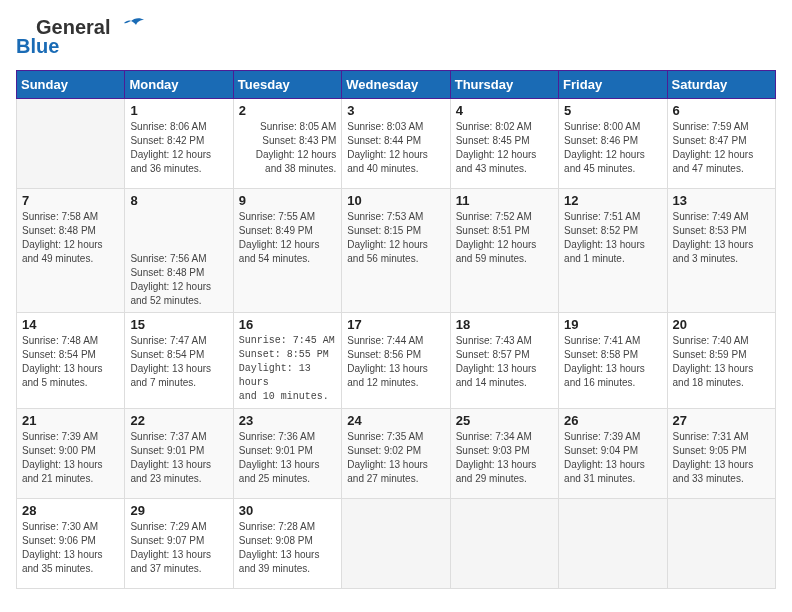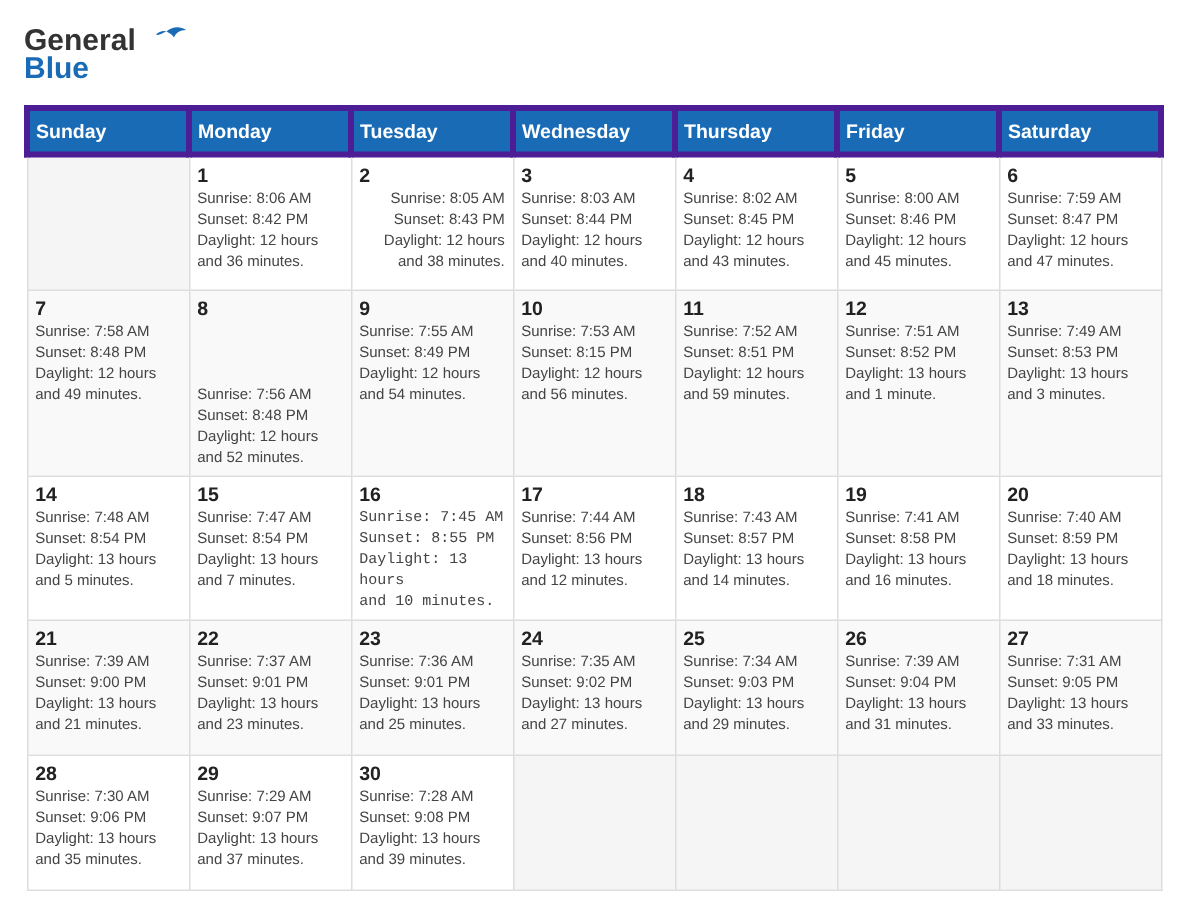--- a/index.html
+++ b/index.html
@@ -18,20 +18,21 @@
     }
     .logo {
       display: flex;
       flex-direction: column;
       align-items: flex-start;
     }
     .logo-top {
       display: flex;
       align-items: center;
       gap: 6px;
+      margin-left: 20px;
     }
     .title-area {
       text-align: right;
     }
     .month-title {
       font-size: 32px;
       font-weight: bold;
       color: #333;
     }
     .location {
@@ -45,21 +46,21 @@
     }
     thead tr {
       background-color: #1a6bb5;
       color: #fff;
     }
     thead th {
       padding: 6px 4px;
       font-size: 13px;
       font-weight: bold;
       text-align: left;
-      border: 4px solid #4c1d95;
+      border: 1px solid #4c1d95;
     }
     tbody td {
       vertical-align: top;
       padding: 4px 5px;
       border: 1px solid #ddd;
       font-size: 10.5px;
       color: #333;
       background: #fff;
       height: 90px;
     }

